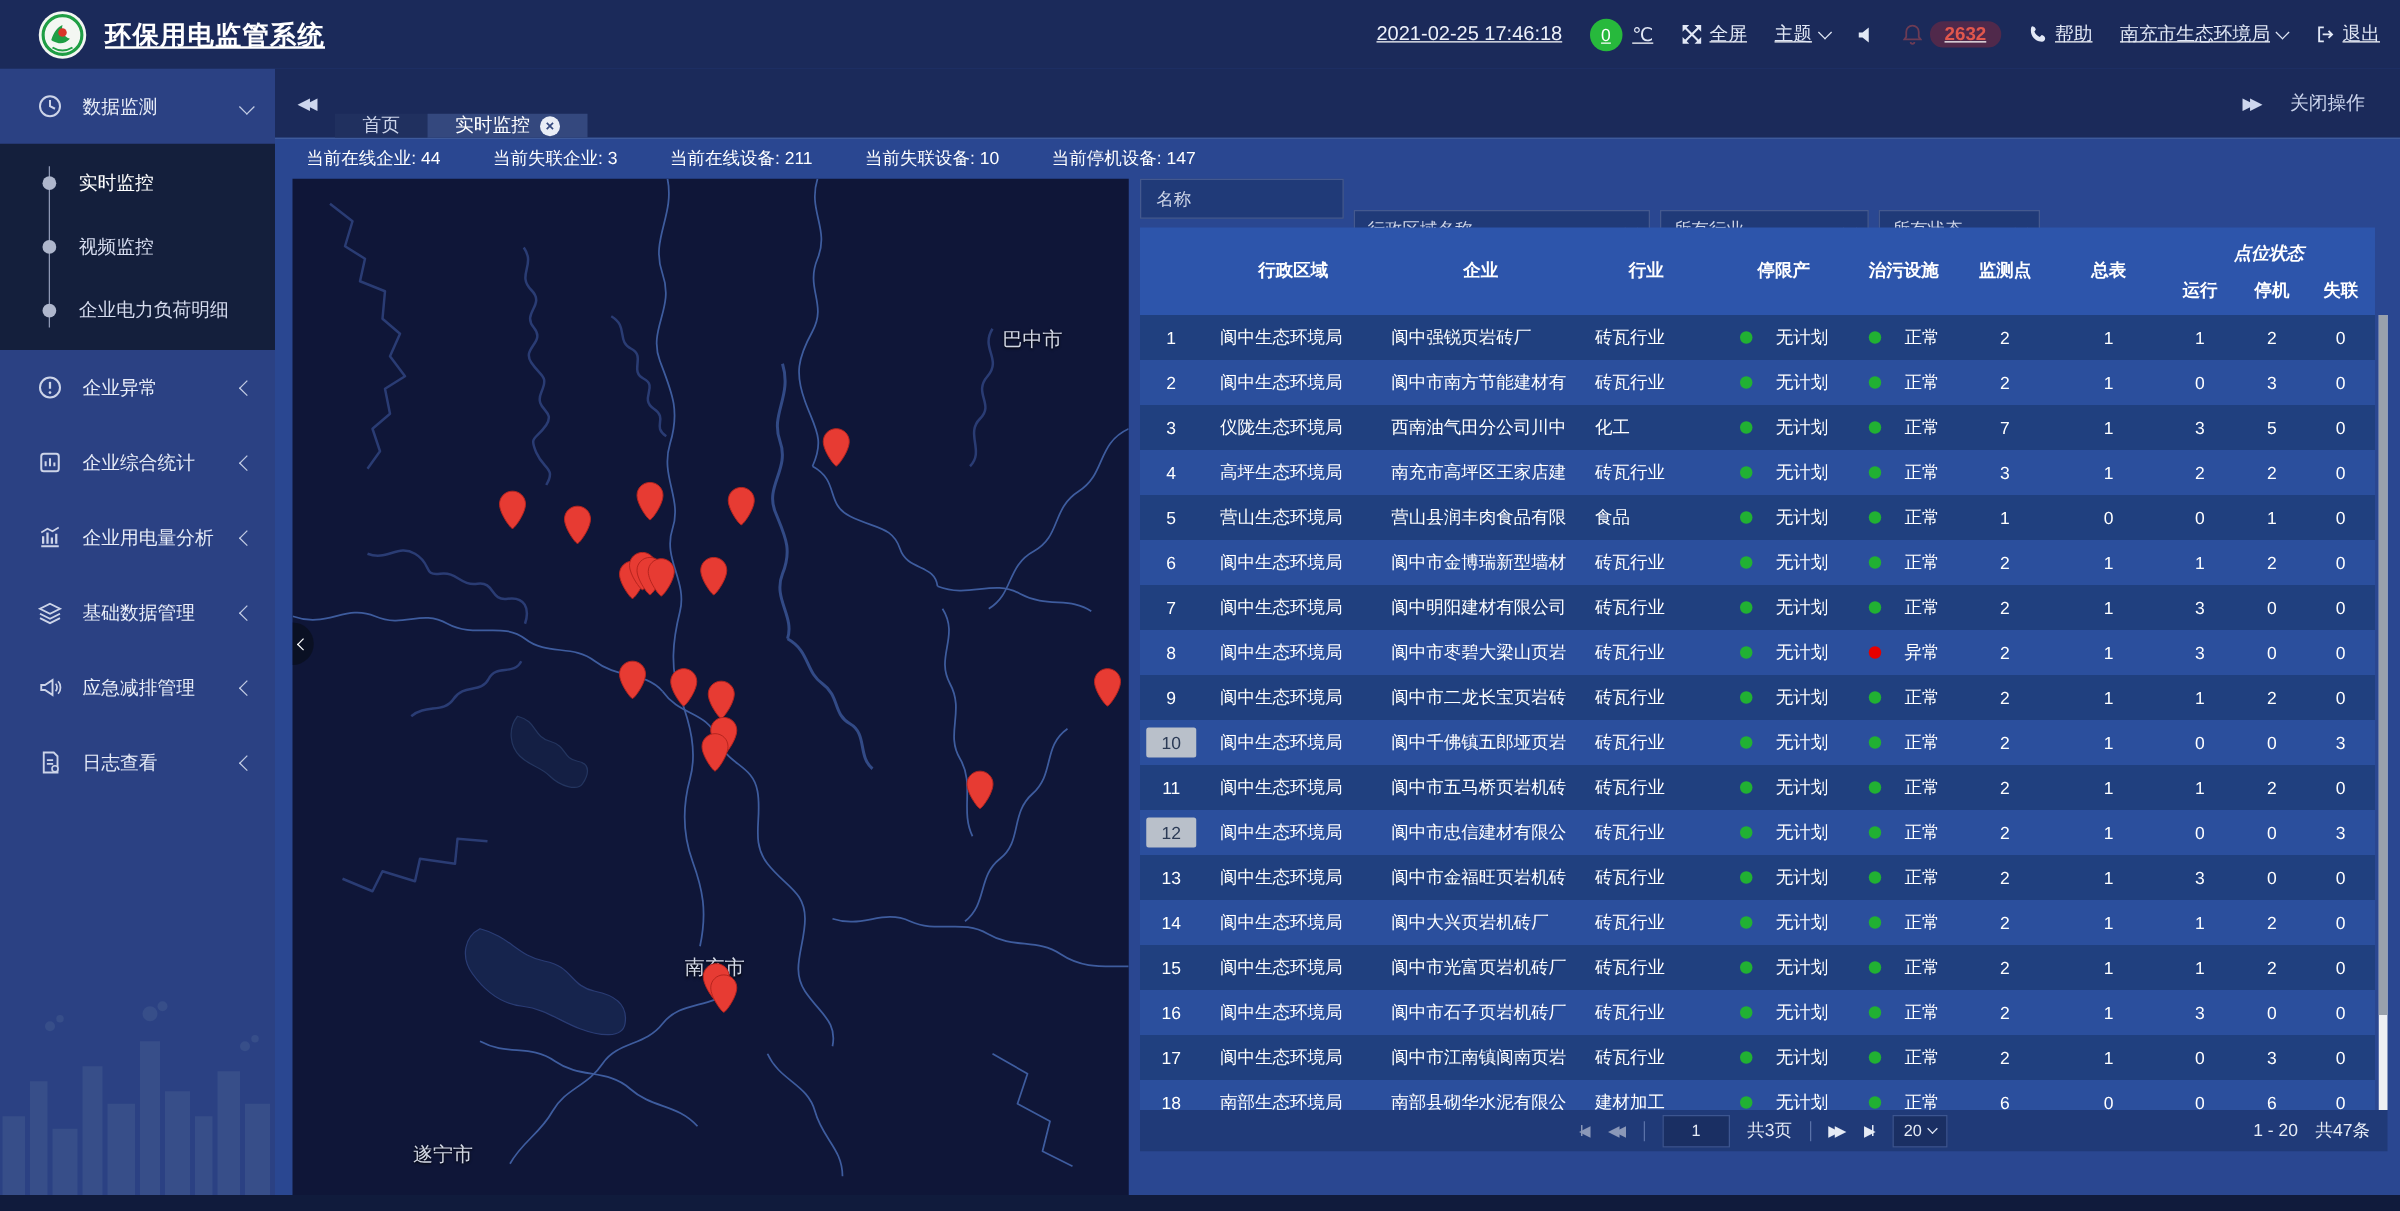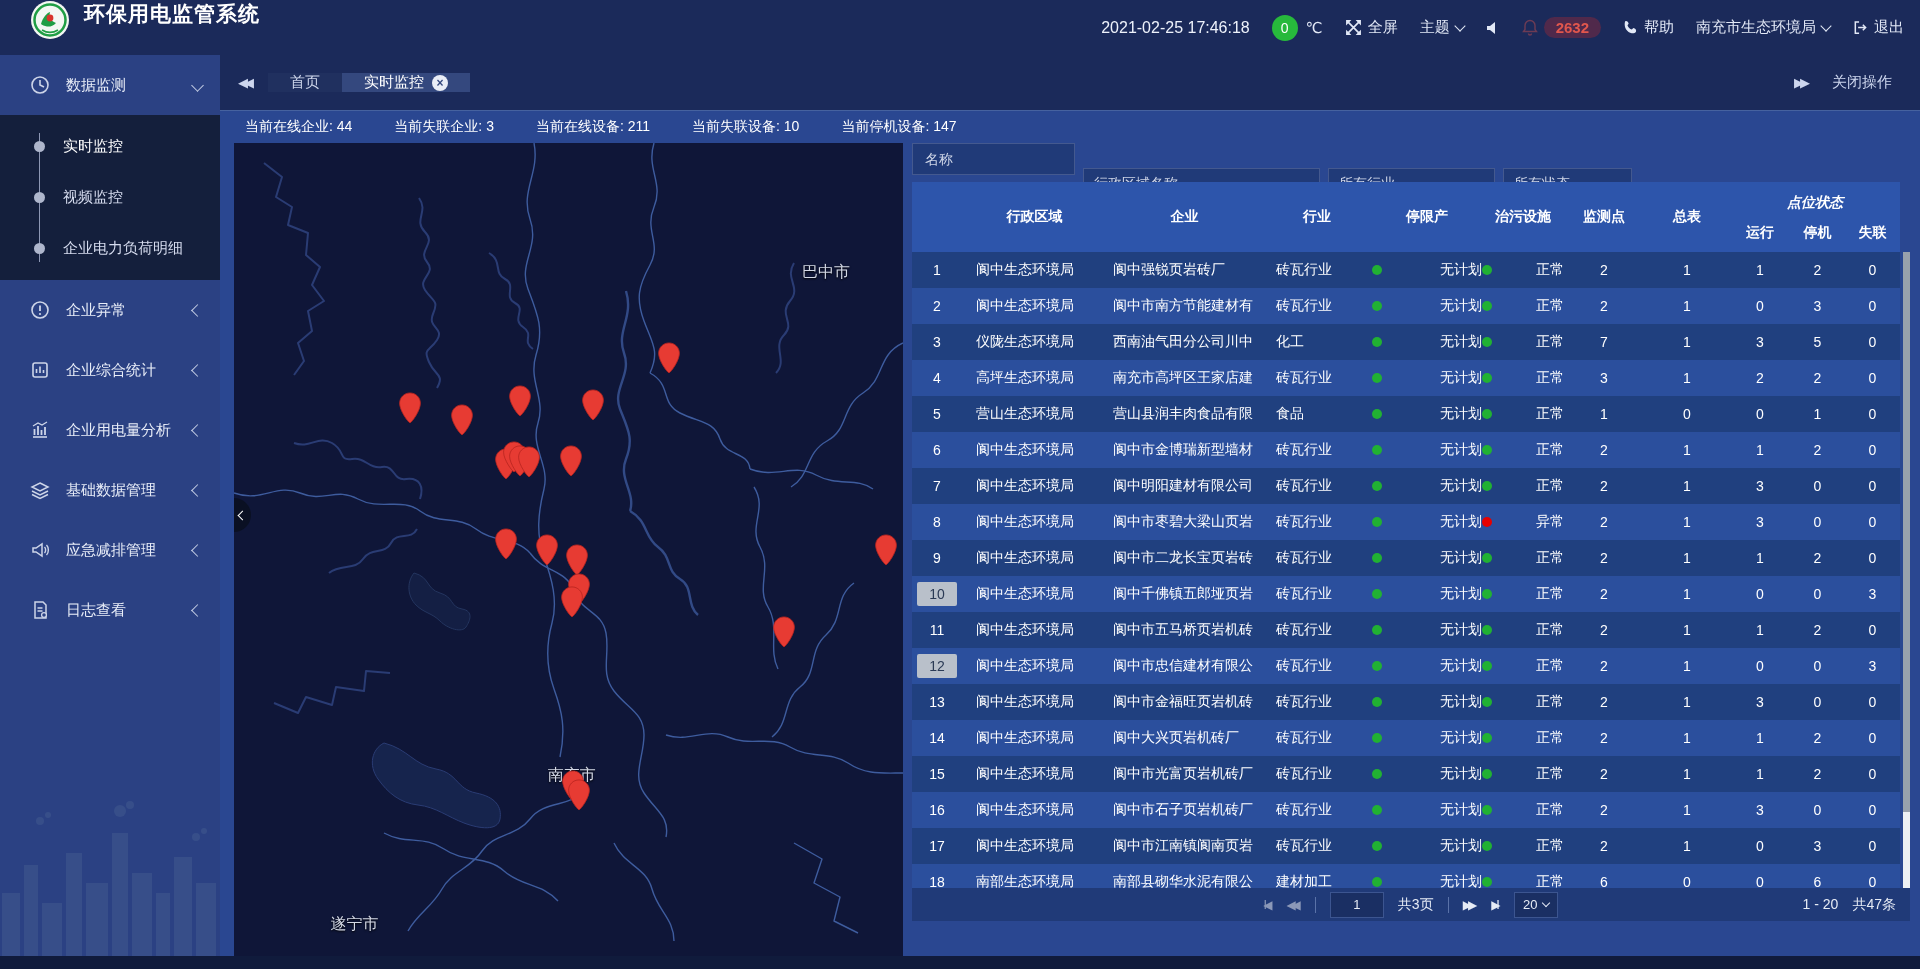--- a/index.html
+++ b/index.html
@@ -1,20 +1,20 @@
 <!DOCTYPE html>
 <html><head>
 <meta charset="utf-8">
 <style>
   html,body{margin:0;padding:0;background:#0d1530;}
   .app{position:relative;width:1920px;height:969px;overflow:hidden;
        font-family:"Liberation Sans","DejaVu Sans",sans-serif;color:#fff;background:#2a4791;}
   
   .topbar{position:absolute;top:0;left:0;right:0;height:55px;background:#1b2a5a;
-          display:flex;z-index:30;}
+          display:flex;align-items:center;z-index:30;text-decoration:underline;}
   .logo{width:40px;height:40px;margin-left:30px;flex:0 0 auto;}
   .app-title{font-size:21px;font-weight:bold;margin-left:14px;letter-spacing:1px;}
   .top-right{margin-left:auto;display:flex;align-items:center;gap:22px;margin-right:16px;
              font-size:15px;color:#e2e8f6;}
   .datetime{font-size:16px;color:#eef2fb;}
   .temp-wrap{display:flex;align-items:center;gap:8px;}
   .temp-pill{width:26px;height:26px;border-radius:50%;background:#27b93c;display:flex;
              align-items:center;justify-content:center;font-size:14px;color:#fff;}
   .tb-item{display:flex;align-items:center;gap:6px;cursor:pointer;}
   .badge{background:rgba(180,40,50,.35);color:#e2574d;border-radius:11px;padding:2px 12px;
@@ -87,21 +87,21 @@
   .th-group{grid-row:1;grid-column:9/12;display:flex;align-items:flex-end;justify-content:center;
             font-style:italic;padding-bottom:2px;}
   .th-sub{grid-row:2;display:flex;align-items:center;justify-content:center;}
   .tbody{height:636px;overflow:hidden;position:relative;}
   .trow{height:36px;align-items:center;font-size:14px;cursor:pointer;}
   .trow.odd{background:#20407f;}
   .trow.even{background:#2b4f9d;}
   .td{display:flex;align-items:center;justify-content:center;height:36px;overflow:hidden;white-space:nowrap;}
   .td.left{justify-content:flex-start;padding-left:14px;}
   .td.company{padding-left:6px;}
-  .status-cell{gap:19px;justify-content:space-between;}
+  .status-cell{gap:19px;}
   .sdot{width:10px;height:10px;border-radius:50%;flex:0 0 auto;}
   .num-hl{background:#b9c0ca;color:#2b3a55;padding:4px 12px;border-radius:2px;}
   .vscroll{position:absolute;right:0;top:70px;width:7px;height:636px;background:#eef0f3;}
   .vscroll .thumb{position:absolute;top:0;left:0;width:7px;height:88%;background:#99a1ac;cursor:pointer;}
   
   .pager{height:33px;background:#203a78;display:flex;align-items:center;font-size:14px;
          color:#e6ebf5;position:relative;}
   .pager-center{position:absolute;left:0;right:0;display:flex;align-items:center;justify-content:center;gap:14px;}
   .pg-ico{letter-spacing:-4px;cursor:pointer;font-size:12px;padding-right:4px;}
   .pg-ico.disabled{color:#8b98b8;}
@@ -271,21 +271,21 @@
         <circle cx="196" cy="56" r="4"></circle>
           <circle cx="204" cy="50" r="3"></circle>
         <circle cx="40" cy="40" r="4"></circle>
           <circle cx="48" cy="34" r="3"></circle>
       </g>
     </svg>
   </aside>
 
   <div class="tabbar">
     <span class="tab-scroll">◀◀</span>
-    <div id="tab-list" style="display:flex;align-items:center;">
+    <div id="tab-list" style="display:flex;align-items:flex-end;">
         <div class="tab">
           <span>首页</span>
         </div>
         <div class="tab active">
           <span>实时监控</span>
           <span class="close">×</span>
         </div>
       </div>
     <div class="tab-right">
       <span class="tab-scroll" style="padding:0;">▶▶</span>

